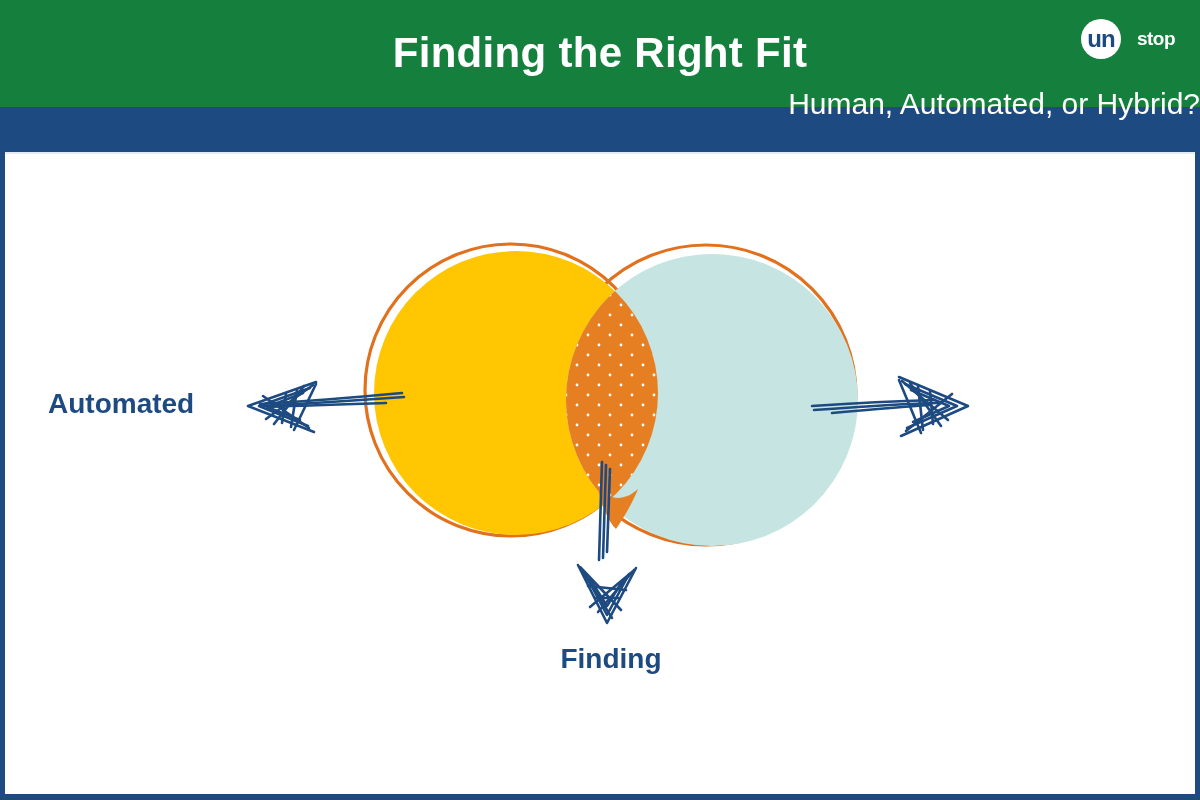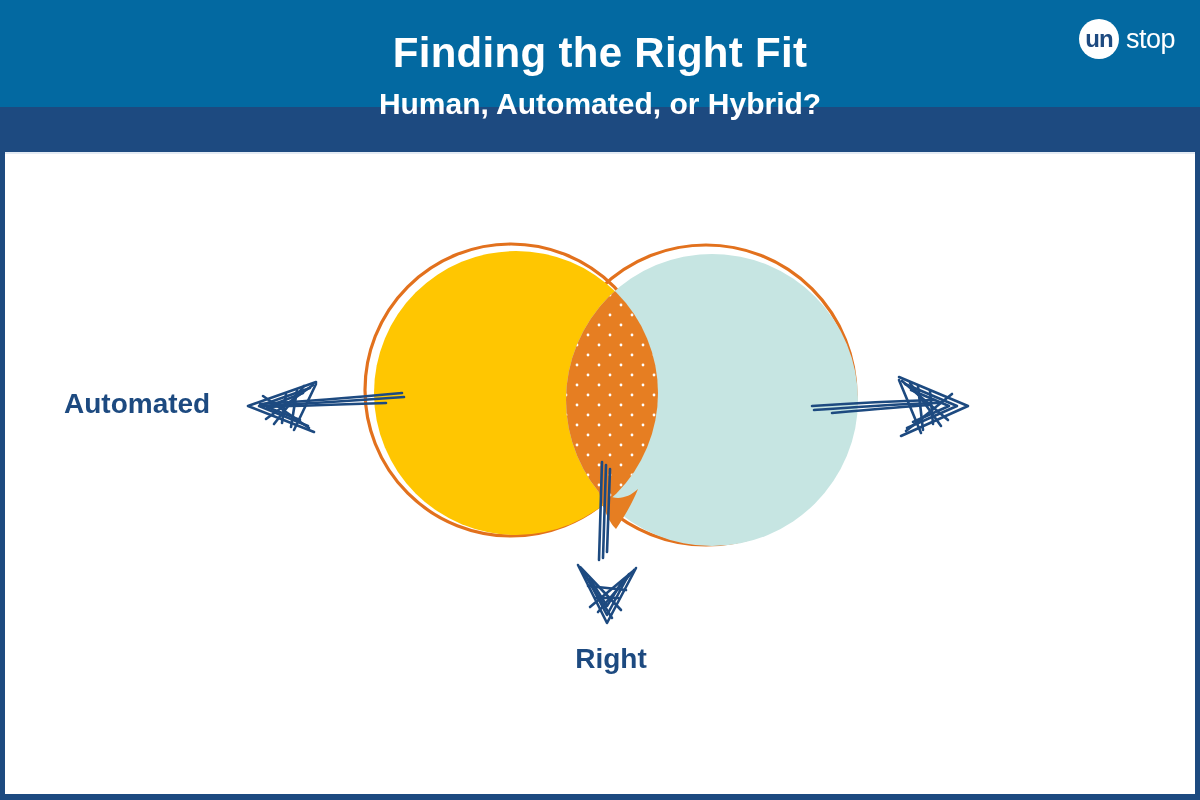--- a/index.html
+++ b/index.html
@@ -10,75 +10,75 @@
   }
   .page {
     position: relative;
     width: 1200px; height: 800px;
     background: #1D4A80;
   }
   
   .header {
     position: absolute; top: 0; left: 0;
     width: 100%; height: 107px;
-    background: #0369a1;
+    background: #15803d;
   }
   .title {
     margin-top: 29px;
     text-align: center;
     color: #FFFFFF;
     font-size: 42px;
     font-weight: 700;
     letter-spacing: 0.3px;
   }
   .subtitle {
     margin-top: 10px;
-    text-align: center;
+    text-align: right;
     color: #FFFFFF;
     font-size: 30px;
-    font-weight: 700;
+    font-weight: 400;
   }
   .logo {
     position: absolute; top: 19px; right: 25px;
     display: flex; align-items: center; text-align: right;
   }
   .logo-circle {
     width: 40px; height: 40px;
     background: #FFFFFF;
     border-radius: 50%;
     color: #1D4A80;
     font-size: 24px; font-weight: 700;
     letter-spacing: -1px;
     display: flex; align-items: center; justify-content: center;
   }
   .logo-suffix {
     color: #FFFFFF;
-    font-size: 27px; font-weight: 400;
-    margin-left: 7px;
+    font-size: 19px; font-weight: 700;
+    margin-left: 16px;
     letter-spacing: -0.5px;
   }
   
   .card {
     position: absolute;
     left: 5px; right: 5px; top: 152px; bottom: 6px;
     background: #FFFFFF;
     border-top: 2px solid #E3EBF4;
   }
   
   .venn-svg {
     position: absolute; top: 0; left: 0;
     width: 1200px; height: 800px;
   }
   .venn-label {
     position: absolute;
     color: #1D4A80;
     font-size: 28px;
     font-weight: 700;
   }
-  .label-automated   { left: 64px;  top: 388px; }
+  .label-automated   { left: 48px;  top: 388px; }
   .label-traditional { left: 985px; top: 388px; }
   .label-hybrid      { left: 611px; top: 643px; transform: translateX(-50%); }
 </style>
 </head>
 <body>
 
 <div class="page">
 
   <div class="header">
     <div class="title">Finding the Right Fit</div>
@@ -158,15 +158,15 @@
       <path d="M581,568 L621,610"></path>
       <path d="M632,572 L590,607"></path>
       <path d="M588,586 L626,590"></path>
       <path d="M596,598 L618,598"></path>
       <path d="M580,567 L612,618"></path>
       <path d="M634,570 L598,612"></path>
     </g>
   </svg>
 
   <div class="venn-label label-automated">Automated</div>
-  <div class="venn-label label-hybrid">Right</div>
+  <div class="venn-label label-hybrid">Finding</div>
 
 </div>
 
 </body></html>

